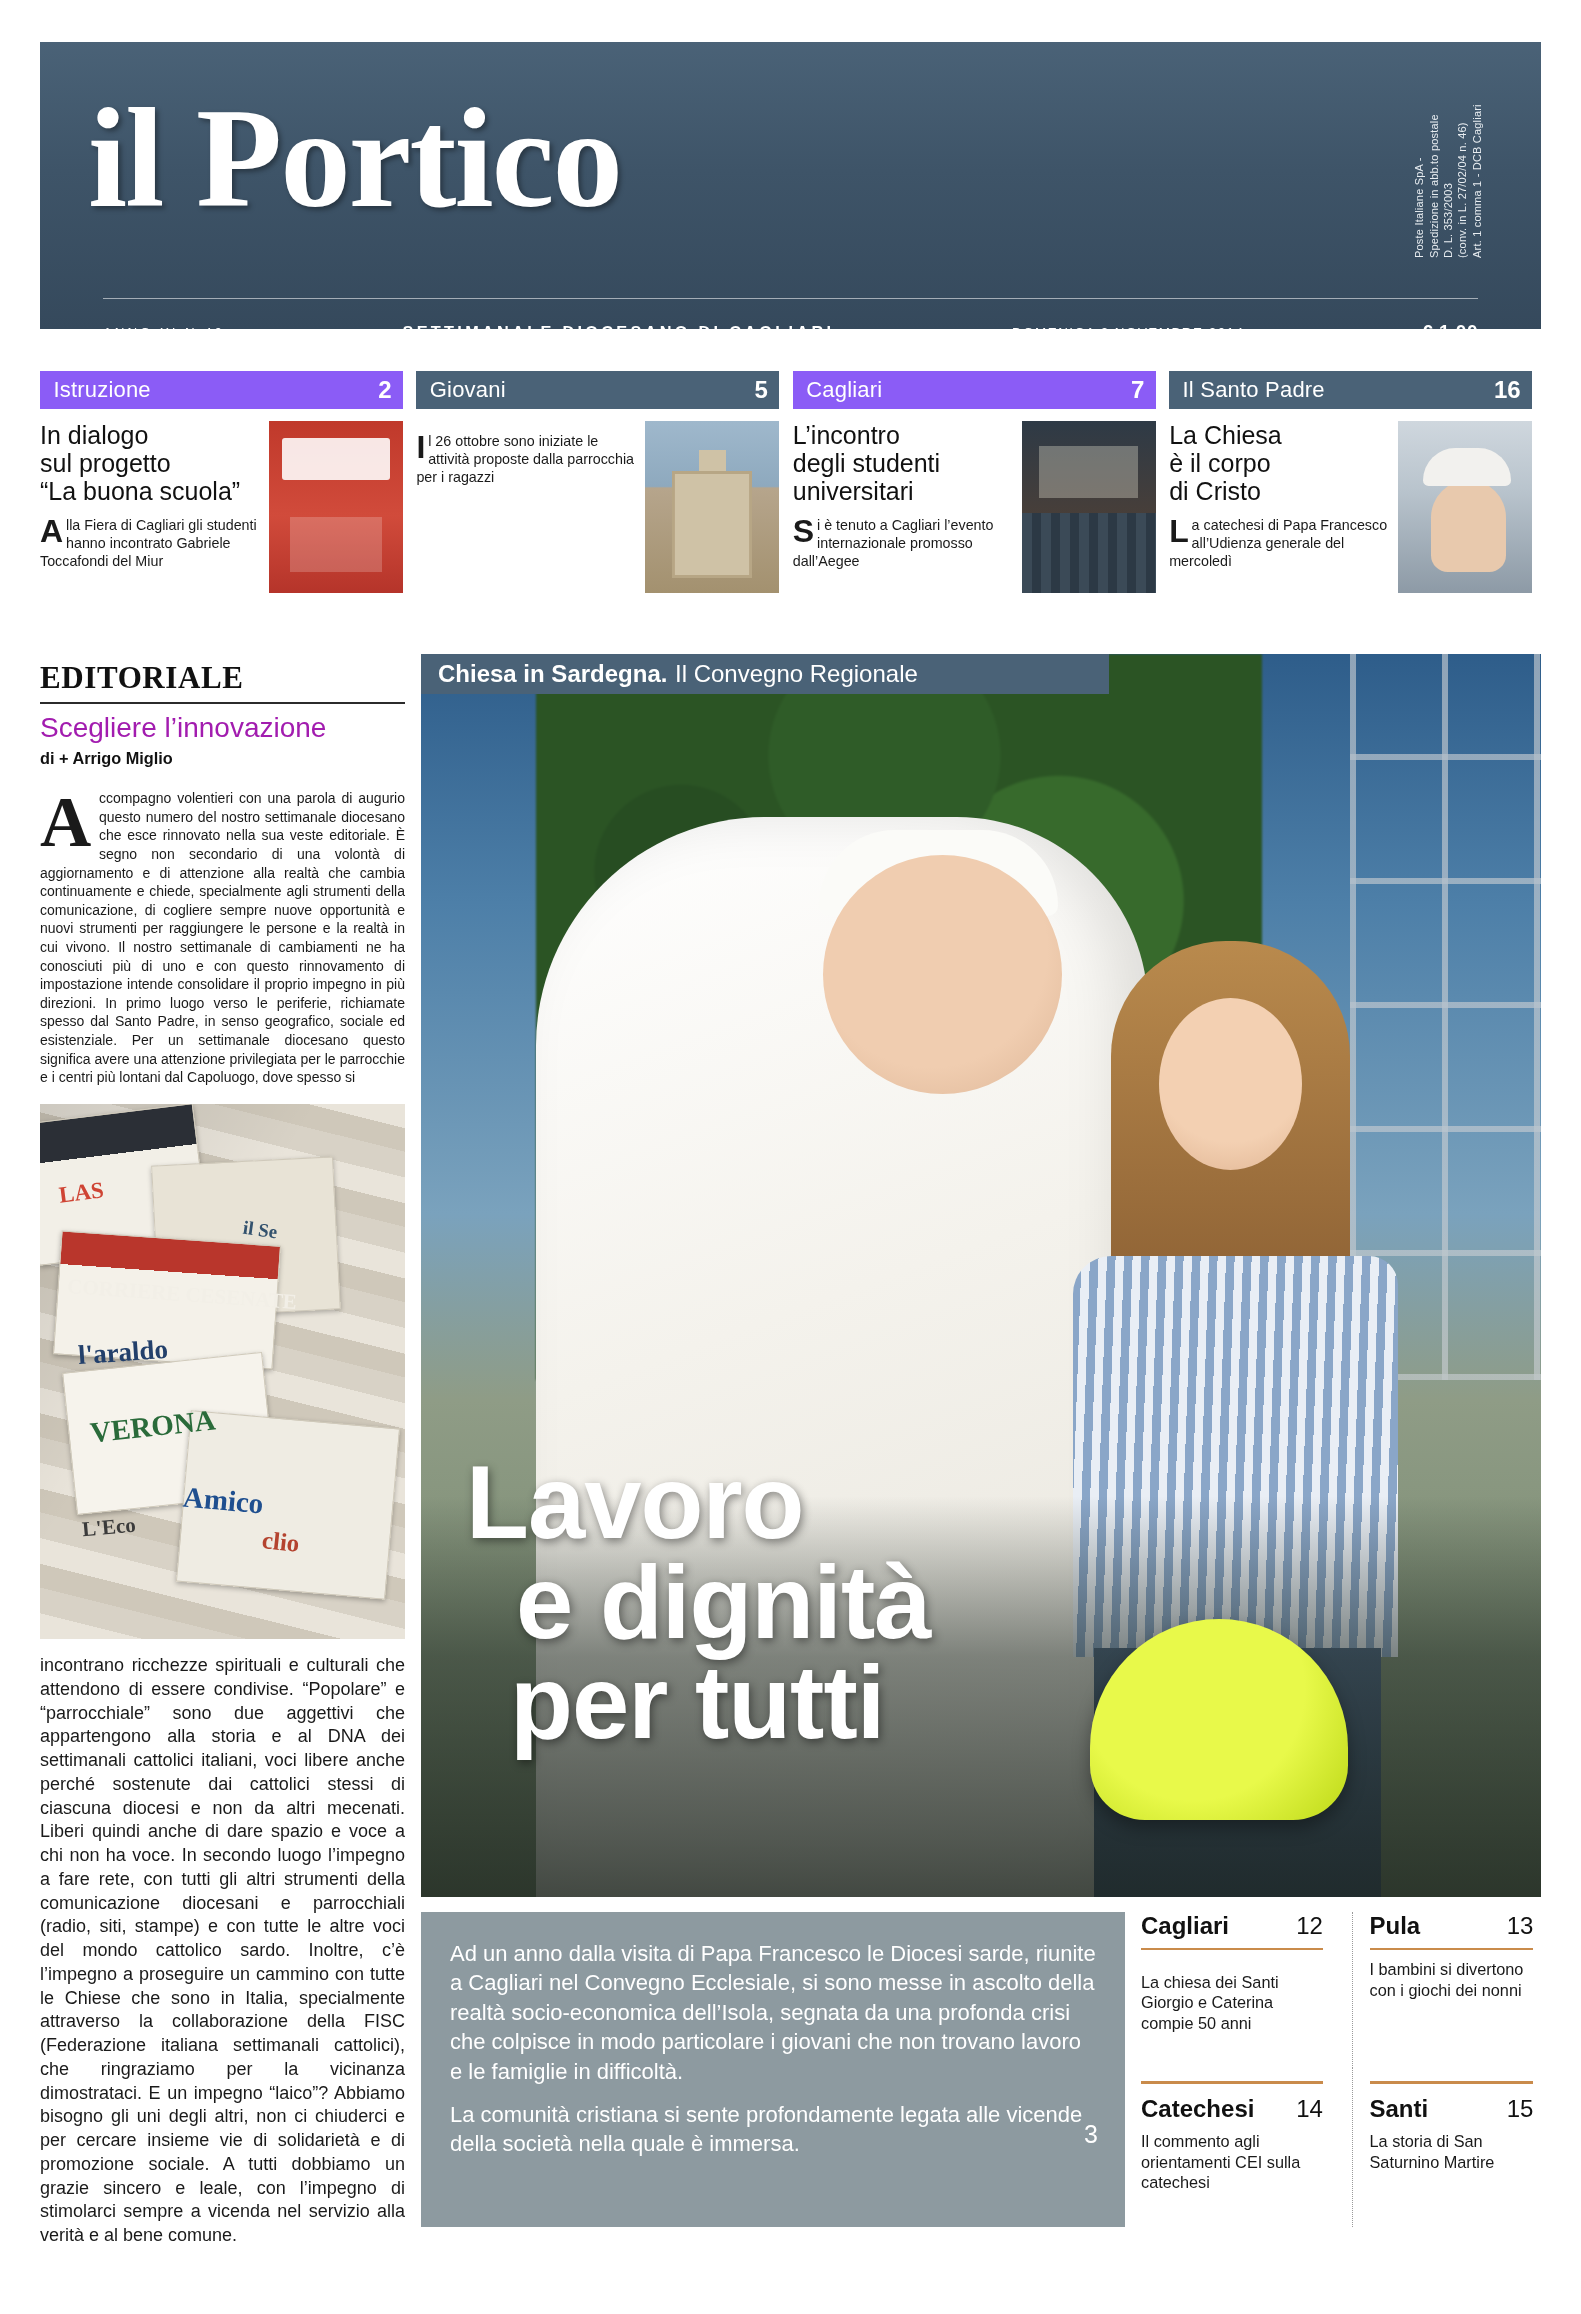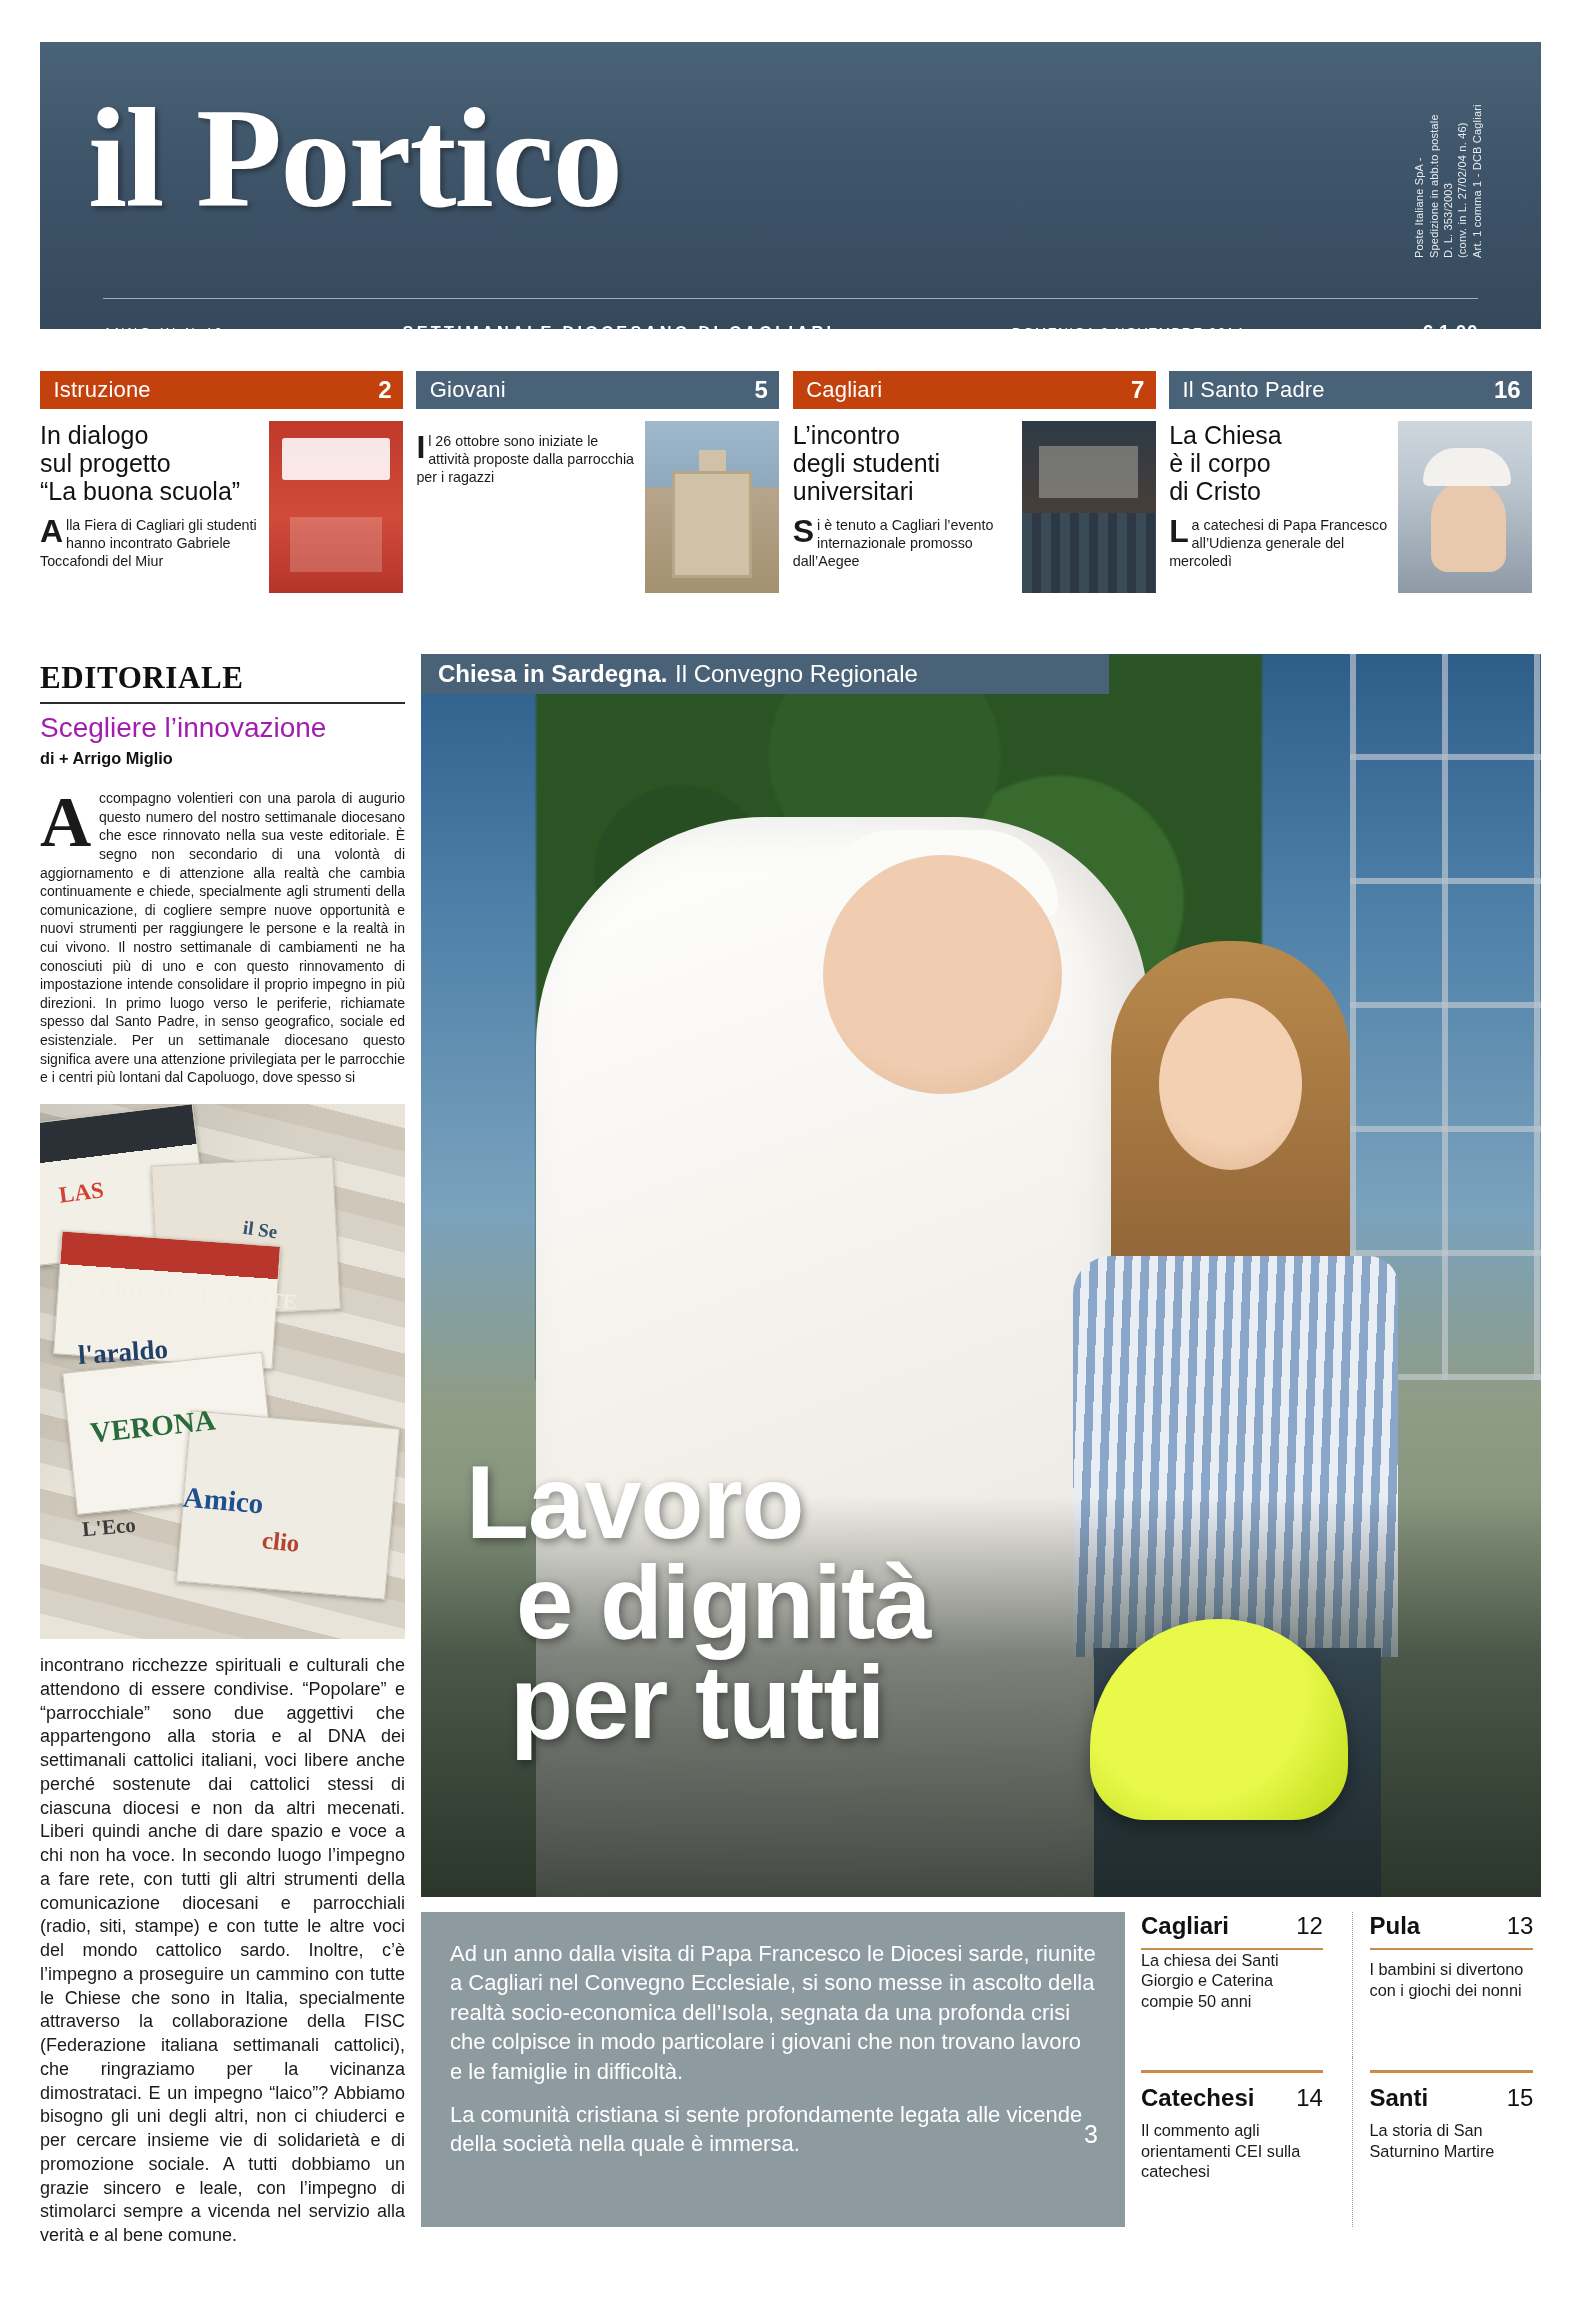--- a/index.html
+++ b/index.html
@@ -79,21 +79,21 @@
   .teaser { width: 363px; position: relative; }
   .teaser-head {
     height: 38px;
     display: flex; align-items: center; justify-content: space-between;
     padding: 0 11.5px 0 13.4px;
     color: #ffffff;
     font-size: 22px;
   }
   .teaser-head .sec { letter-spacing: 0.2px; }
   .teaser-head .pg { font-weight: bold; font-size: 24px; }
-  .t-orange { background: #c2410c; }
+  .t-orange { background: #8b5cf6; }
   .t-slate  { background: #4a6277; }
   .teaser-body { display: flex; gap: 9.6px; margin-top: 11.5px; }
   .teaser-text { flex: 1 1 auto; }
   .teaser-title {
     font-family: "Liberation Sans", sans-serif;
     font-size: 25px; line-height: 1.12; color: #111;
     font-weight: 400;
   }
   .teaser-dek {
     margin-top: 11.5px;
@@ -505,21 +505,21 @@
 
 <div class="index">
 
   <div class="idx-cell">
     <div class="idx-top">
       <div class="idx-head">
         <span>Cagliari</span>
         <span class="pg">12</span>
       </div>
     </div>
-    <div class="idx-text" style="margin-top:0">La chiesa dei Santi Giorgio e Caterina compie 50 anni</div>
+    <div class="idx-text" style="margin-top:22px">La chiesa dei Santi Giorgio e Caterina compie 50 anni</div>
   </div>
 
   <div class="idx-cell bordered">
     <div class="idx-top">
       <div class="idx-head">
         <span>Pula</span>
         <span class="pg">13</span>
       </div>
     </div>
     <div class="idx-text" style="margin-top:9.6px">I bambini si divertono con i giochi dei nonni</div>

